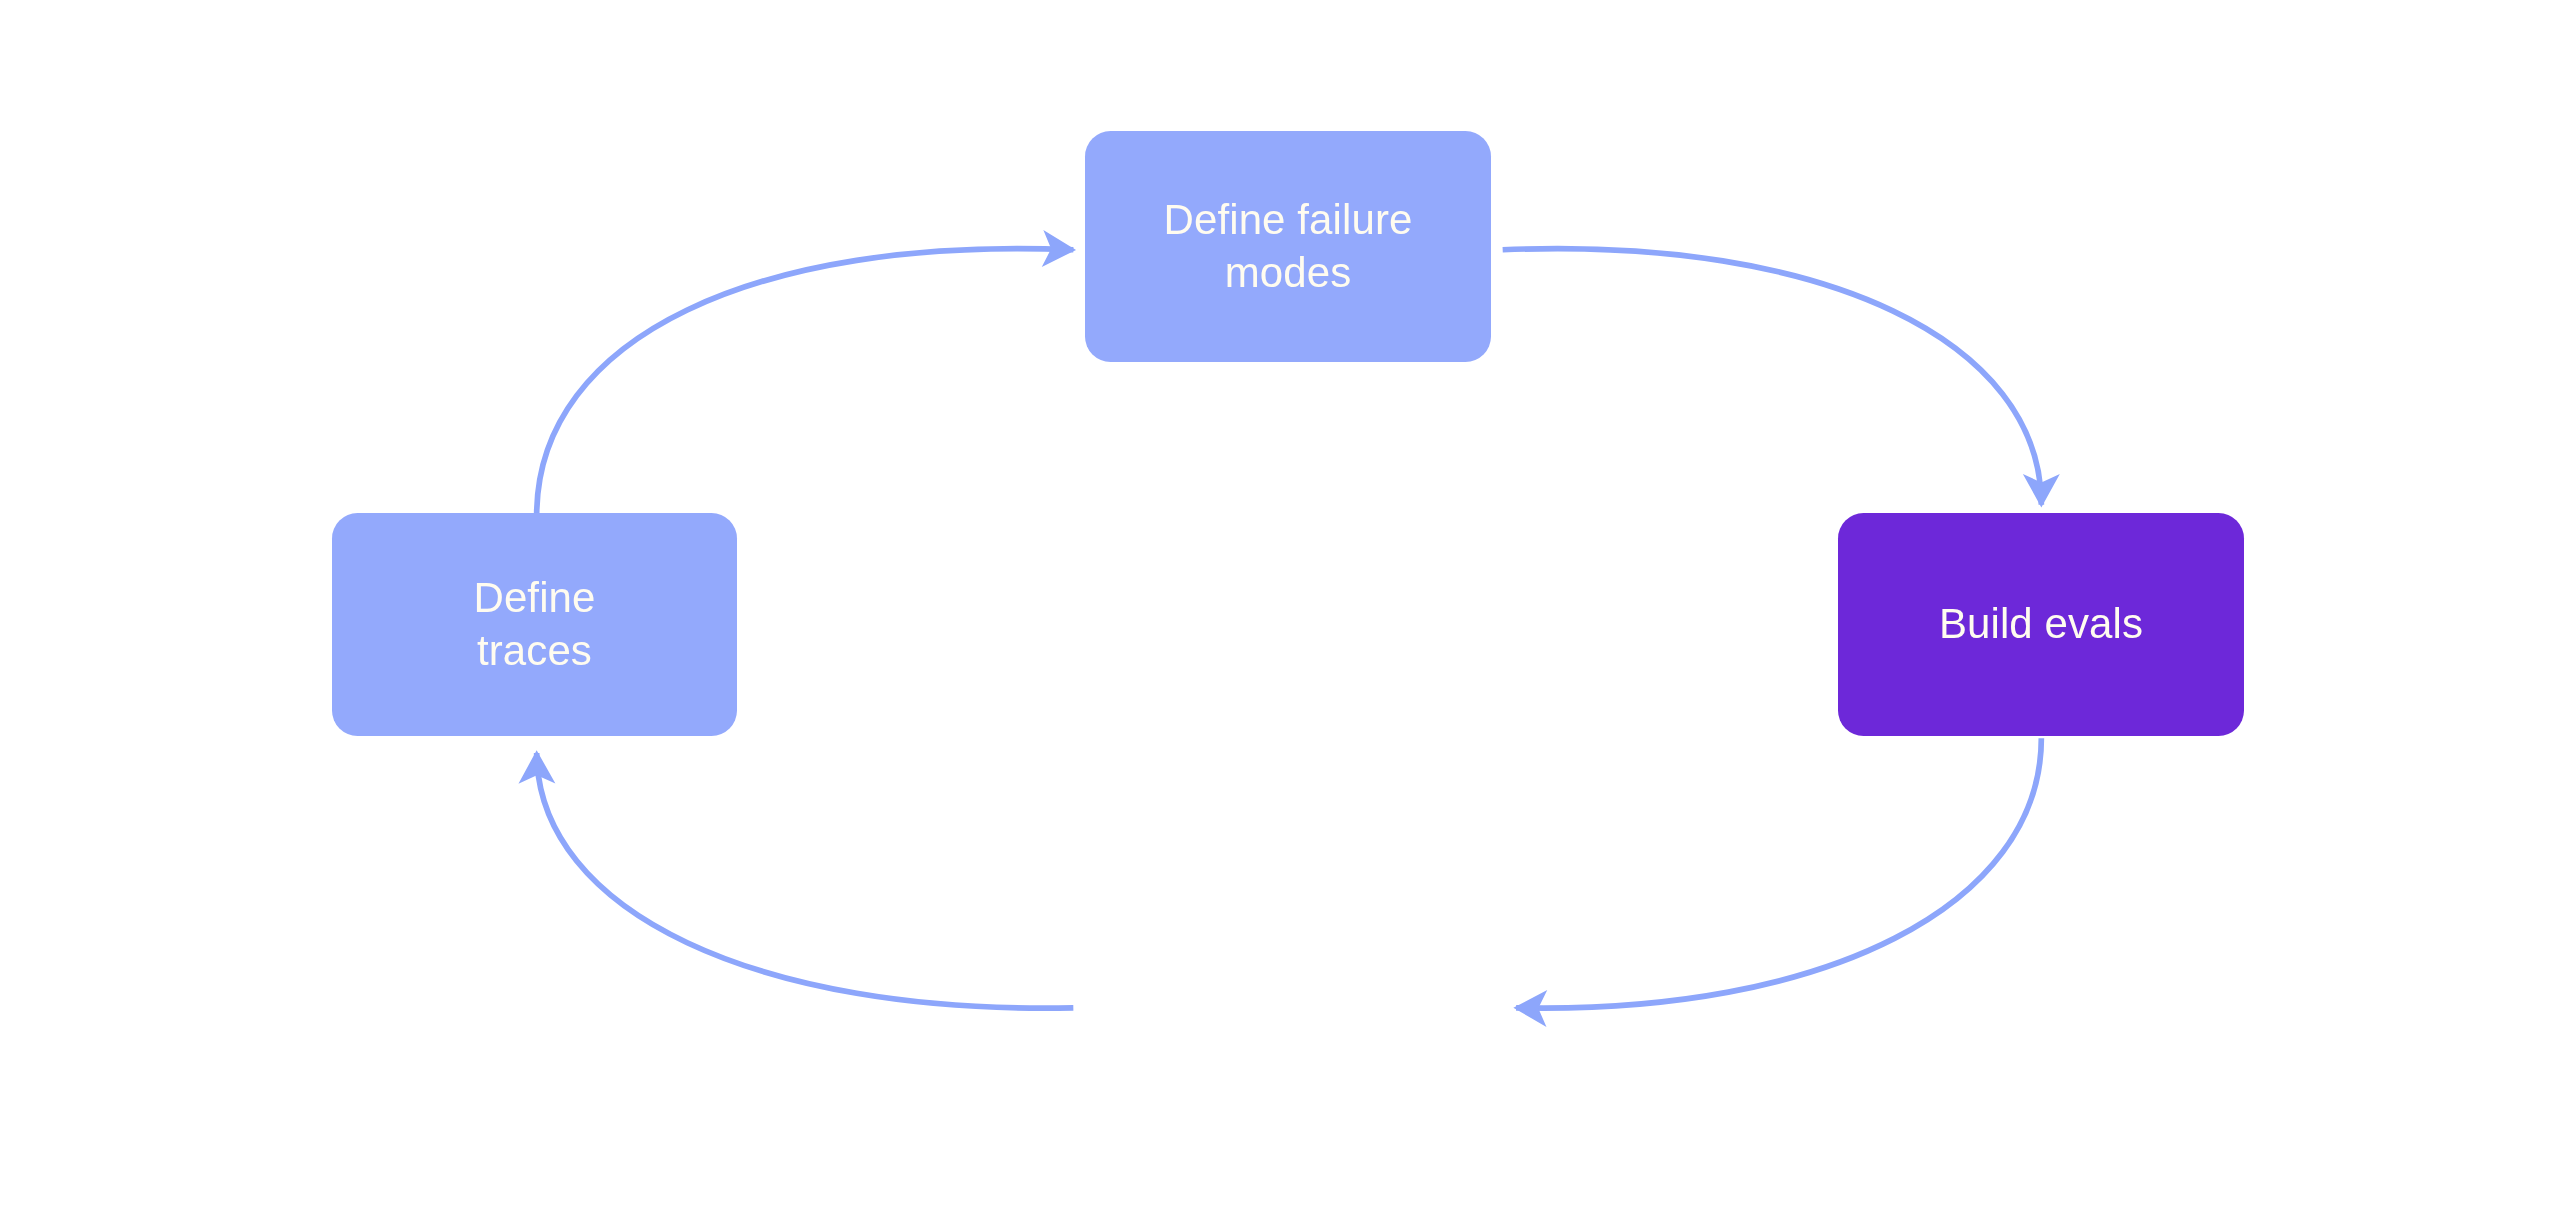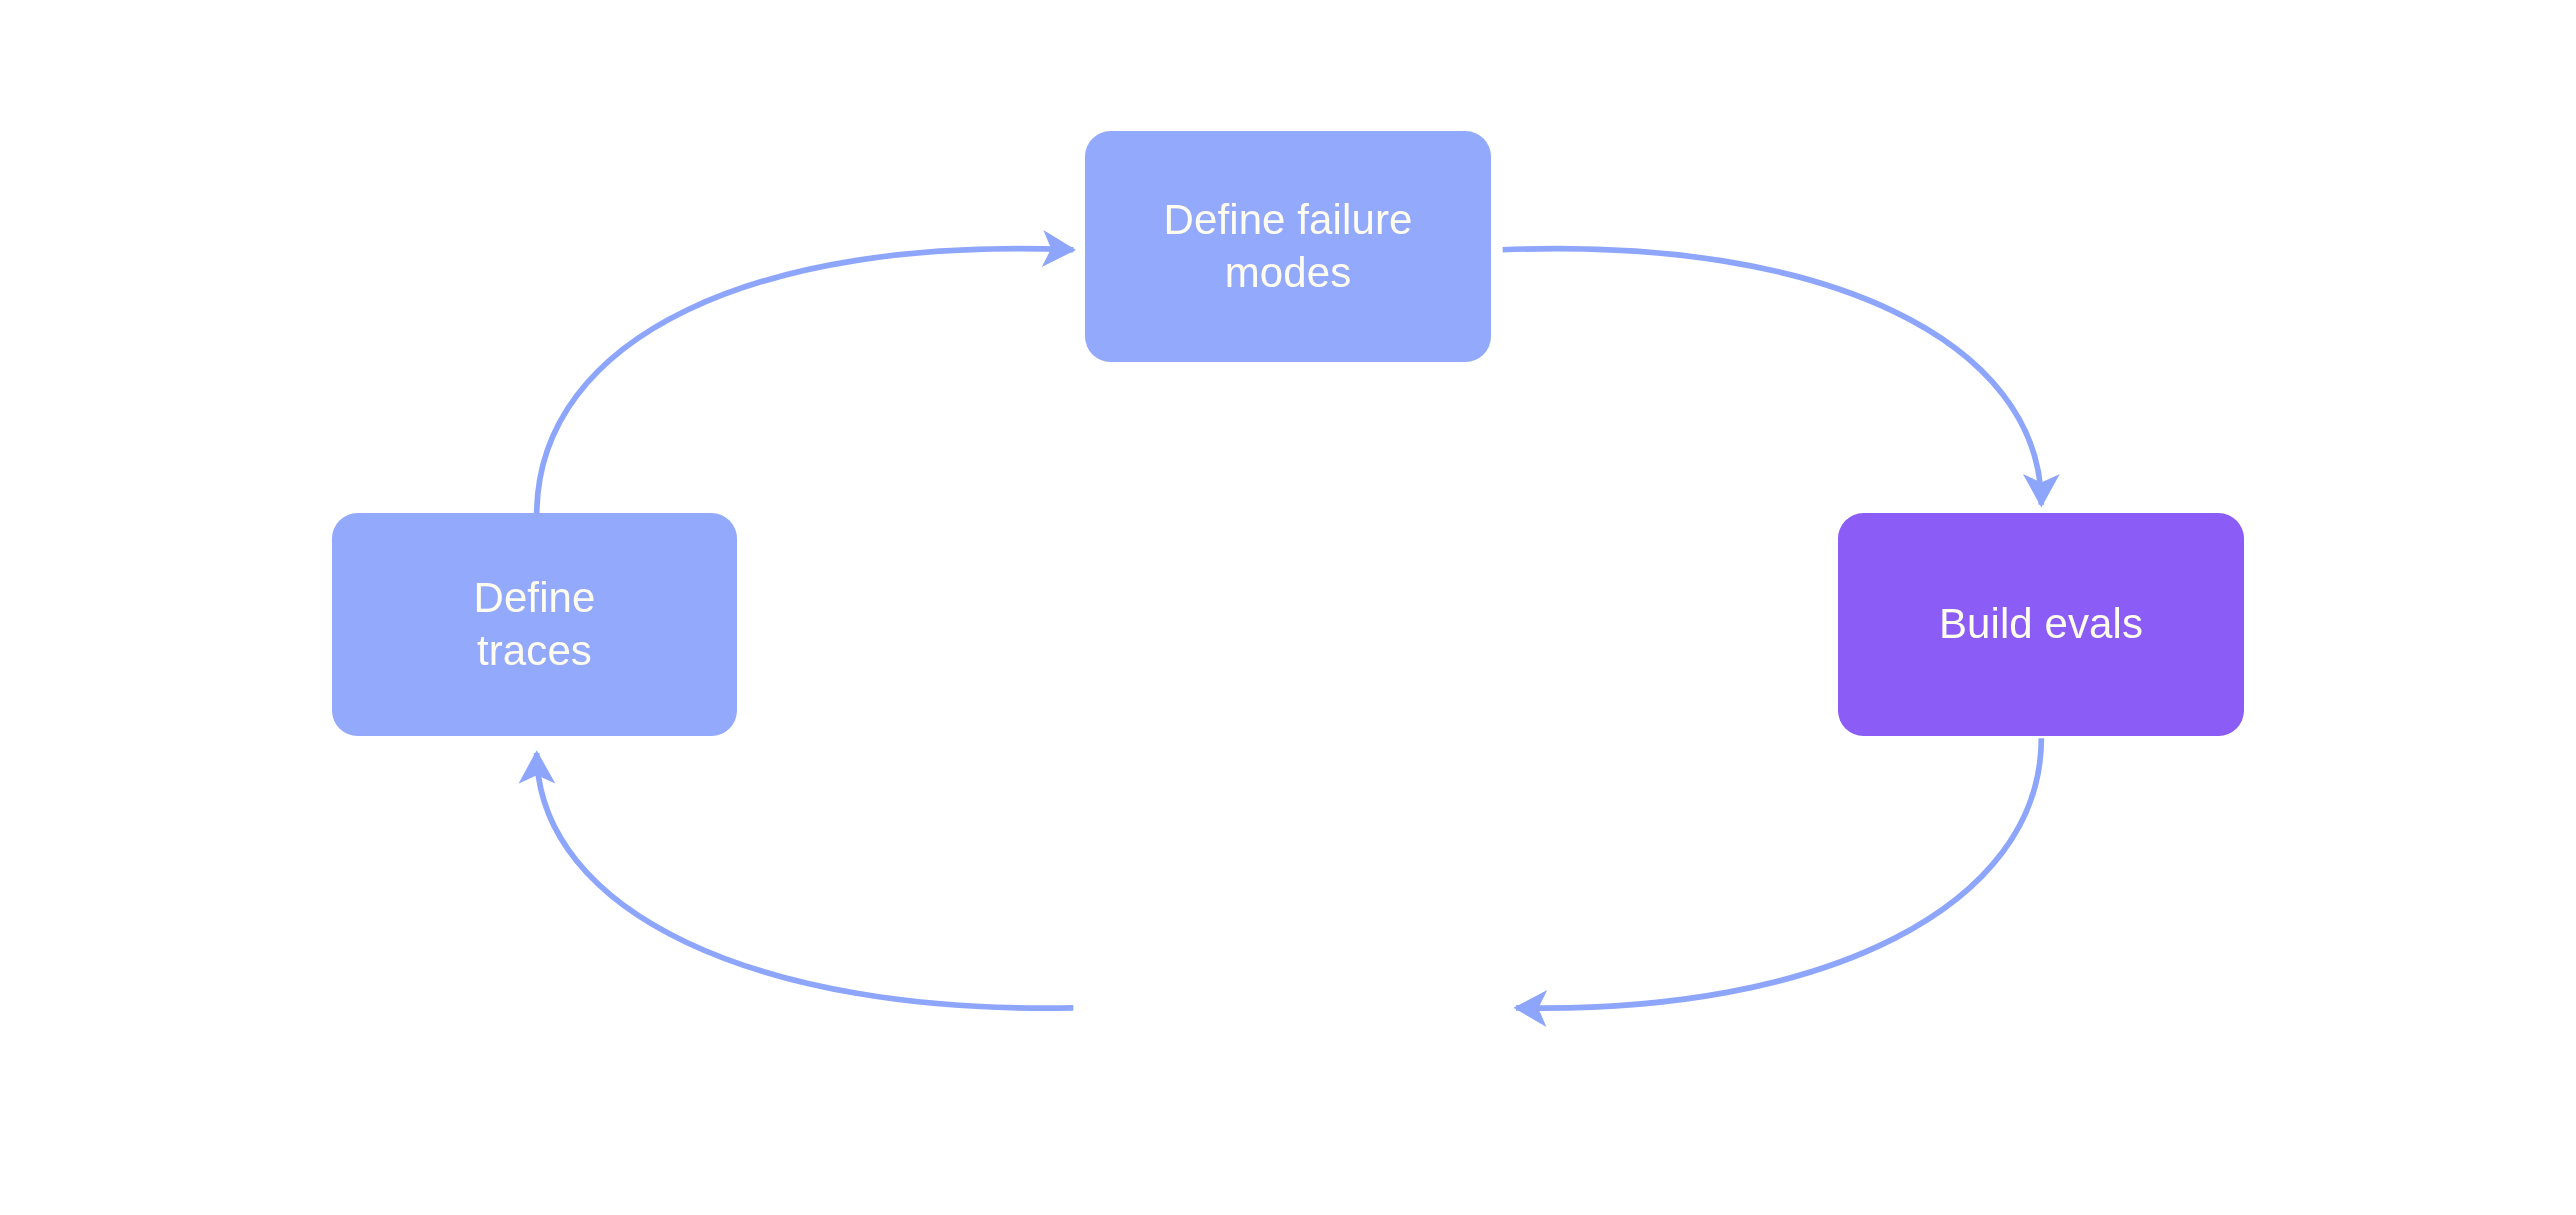--- a/index.html
+++ b/index.html
@@ -80,21 +80,21 @@
     <path d="M 3043 1100 C 3043 1350 2720 1512 2260 1502" fill="none" stroke="#8da6fb" stroke-width="8.5" stroke-linecap="butt" marker-end="url(#arrow-open-v)"></path>
 
     <path d="M 1600 1502 C 1130 1512 802 1360 800 1122" fill="none" stroke="#8da6fb" stroke-width="8.5" stroke-linecap="butt" marker-end="url(#arrow-open-v)"></path>
   </svg>
 
   <div class="node" id="node-define-failure-modes" style="background: rgb(147, 169, 252); color: rgb(255, 252, 240);">
     <span class="node-label">Define failure
 modes</span>
   </div>
 
-  <div class="node" id="node-build-evals" style="background: #8b5cf6; color: rgb(255, 252, 240);">
+  <div class="node" id="node-build-evals" style="background: #6d28d9; color: rgb(255, 252, 240);">
     <span class="node-label">Build evals</span>
   </div>
 
 
   <div class="node" id="node-observe-traces" style="background: rgb(147, 169, 252); color: rgb(255, 252, 240);">
     <span class="node-label">Define
 traces</span>
   </div>
 
 </div>

